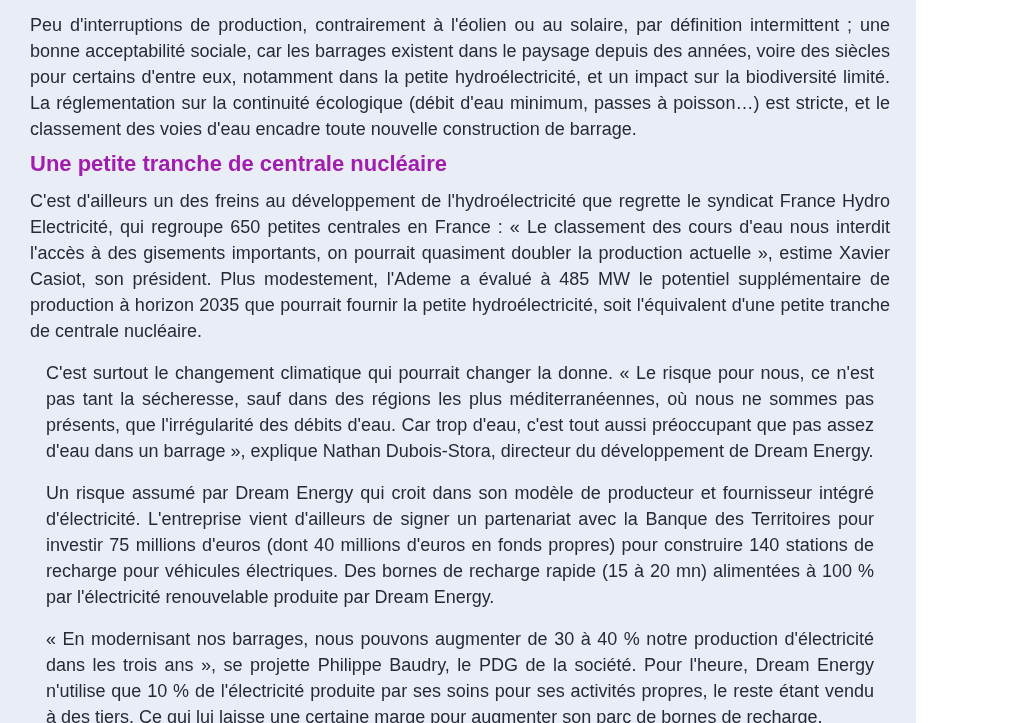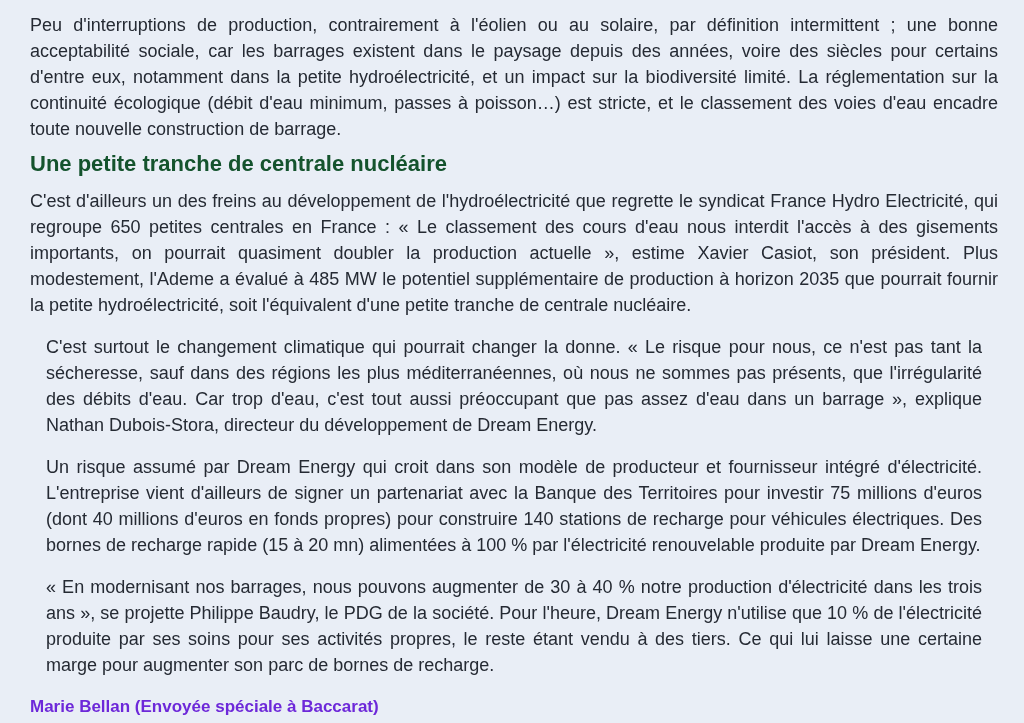--- a/index.html
+++ b/index.html
@@ -1,20 +1,20 @@
 <!DOCTYPE html>
 <html lang="fr"><head>
 <meta charset="utf-8">
 <style>
   html, body {
     margin: 0;
     padding: 0;
   }
   .page {
-    width: 1024px;
+    width: 916px;
     height: 723px;
     box-sizing: border-box;
     background: #e9eef6;
     padding: 12px 26px 0 30px;
     font-family: "Liberation Sans", sans-serif;
     font-size: 18px;
     line-height: 26px;
     color: #252a33;
     overflow: hidden;
   }
@@ -23,21 +23,21 @@
     text-align: justify;
     text-justify: inter-word;
   }
   .para.tight {
     margin: 16px;
   }
   .heading {
     font-size: 22px;
     line-height: 28px;
     font-weight: bold;
-    color: #14532d;
+    color: #a21caf;
     margin: 8px 0 10px 0;
     text-align: left;
   }
   .byline {
     margin: 14px 0 0 0;
     font-size: 17px;
     font-weight: bold;
     text-align: left;
     color: #6d28d9;
   }

